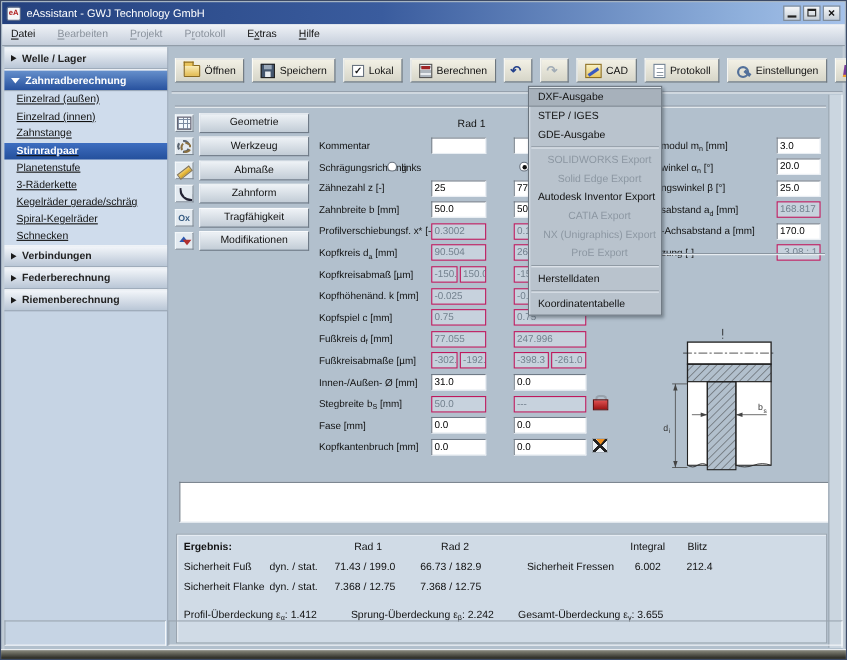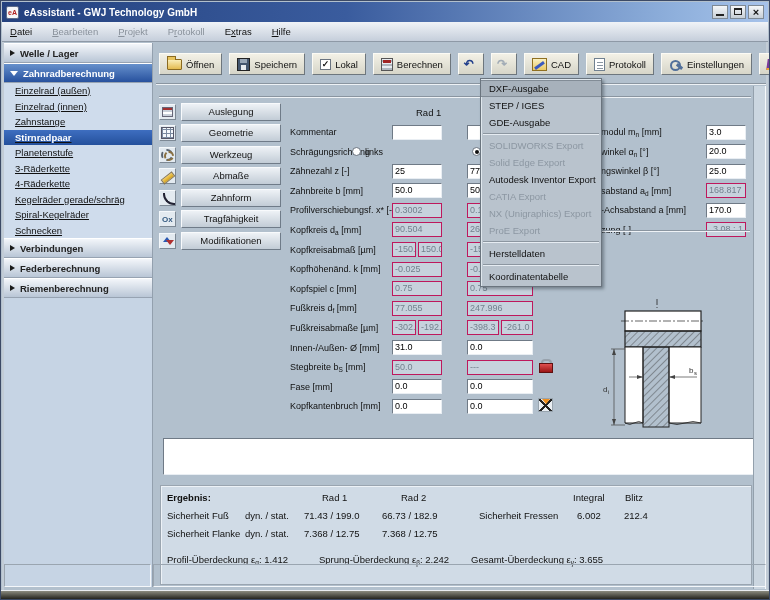--- a/index.html
+++ b/index.html
@@ -6,21 +6,21 @@
   *{box-sizing:border-box;}
   .window{position:relative;width:770px;height:600px;margin:0 auto;
     font-family:"Liberation Sans",sans-serif;font-size:9px;color:#111;
     background:#b2c0cd;border:1px solid #3c4a66;overflow:hidden;}
   
   .titlebar{position:absolute;left:1px;top:1px;right:1px;height:20px;
     background:linear-gradient(90deg,#24417e 0%,#3a5c9e 45%,#8fb0dc 88%,#a6c2ea 100%);
     display:flex;align-items:center;padding:0 4px;}
   .app-icon{width:13px;height:13px;background:#f4f6f8;border:1px solid #5a6a8a;border-radius:2px;
     font-size:7px;font-weight:bold;color:#b02020;display:flex;align-items:center;justify-content:center;}
-  .title-text{color:#fff;font-weight:bold;font-size:10px;margin-left:5px;flex:1;white-space:nowrap;}
+  .title-text{color:#fff;font-weight:normal;font-size:10px;margin-left:5px;flex:1;white-space:nowrap;}
   .winbtn{width:16px;height:14px;margin-left:2px;background:linear-gradient(#f5f7f9,#c6ced6);
     border:1px solid #7e8994;position:relative;}
   .winbtn .g-min{position:absolute;left:3px;bottom:2px;width:8px;height:2px;background:#222;}
   .winbtn .g-max{position:absolute;left:3px;top:2px;width:8px;height:7px;border:1px solid #222;border-top-width:2px;}
   .winbtn .g-close{position:absolute;left:0;top:-1px;width:100%;text-align:center;font-size:11px;font-weight:bold;color:#111;line-height:14px;}
   
   .menubar{position:absolute;left:1px;top:21px;right:1px;height:20px;
     background:linear-gradient(#f0f3f7,#c5cedb);border-bottom:1px solid #8e99a6;
     display:flex;align-items:center;padding-left:8px;gap:20px;}
   .mitem{font-size:9.5px;color:#111;white-space:nowrap;}
@@ -138,21 +138,21 @@
     border:1px solid #9aa5b0;box-shadow:inset 1px 1px 0 #edf2f7;font-size:9.5px;}
   .rpos{position:absolute;white-space:nowrap;}
   
   .scrollstrip{position:absolute;left:752px;top:85px;width:13px;height:503px;background:#cbd6e0;
     border-left:1px solid #93a0ac;border-right:1px solid #f6f9fb;}
   
   .dropdown{position:absolute;left:479px;top:77px;width:122px;background:#b9c3cd;
     border:1px solid #6a747e;box-shadow:inset 1px 1px 0 #dfe7ed,2px 2px 3px rgba(40,50,60,0.45);
     padding:1px 0;z-index:50;}
   .menu-item{height:17px;line-height:17px;padding-left:8px;font-size:9.5px;color:#111;white-space:nowrap;cursor:default;}
-  .menu-item.disabled{color:#8c97a2;}
+  .menu-item.disabled{color:#8c97a2;text-align:center;}
   .menu-item.highlight{background:#a7b1bb;border-top:1px solid #828c96;border-bottom:1px solid #828c96;line-height:15px;}
   .menu-sep{height:0;margin:2px 2px;border-top:1px solid #8c96a0;border-bottom:1px solid #e6ecf2;}
   
   .statuscell{position:absolute;bottom:12px;height:23px;border:1px solid;border-color:#9aa5b0 #f4f7fa #f4f7fa #9aa5b0;}
 </style>
 </head>
 <body>
 
 <div class="window">
 
@@ -200,21 +200,20 @@
           <span>Zahnradberechnung</span>
         </div>
         <div class="sitems">
 
         <div class="sitem">Einzelrad (außen)</div>
           <div class="sitem">Einzelrad (innen)</div>
           <div class="sitem">Zahnstange</div>
           <div class="sitem sel">Stirnradpaar</div>
           <div class="sitem">Planetenstufe</div>
           <div class="sitem">3-Räderkette</div>
-          <div class="sitem">4-Räderkette</div>
           <div class="sitem">Kegelräder gerade/schräg</div>
           <div class="sitem">Spiral-Kegelräder</div>
           <div class="sitem">Schnecken</div>
         </div>
       </div>
       <div class="sec">
         <div class="shead closed">
           <span class="arr closed"></span>
           <span>Verbindungen</span>
         </div>
@@ -283,24 +282,20 @@
       <div class="tbtn">
         <span class="ticon help-book-icon"></span>
 
       </div>
     </div>
   <div class="toolgroove"></div>
   <div class="contentgroove"></div>
 
   <div class="navstack">
 
-  <div class="navrow">
-        <span class="navtile auslegung-icon"></span>
-        <div class="navbtn">Auslegung</div>
-      </div>
       <div class="navrow">
         <span class="navtile geometrie-icon"></span>
         <div class="navbtn">Geometrie</div>
       </div>
       <div class="navrow">
         <span class="navtile werkzeug-icon"></span>
         <div class="navbtn">Werkzeug</div>
       </div>
       <div class="navrow">
         <span class="navtile abmasse-icon"></span>

